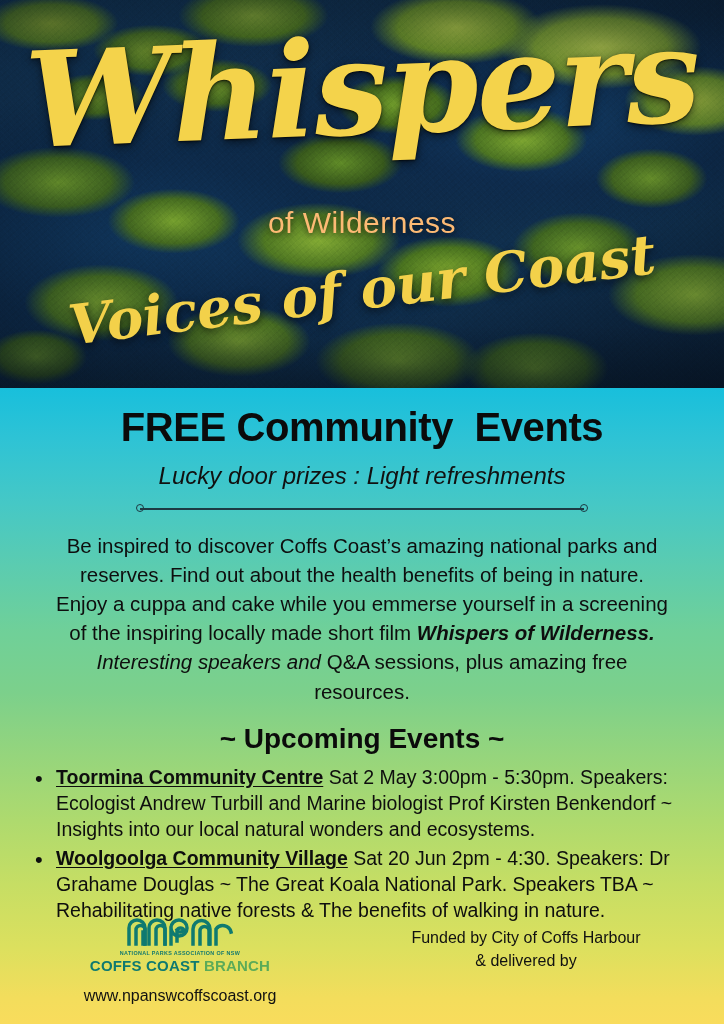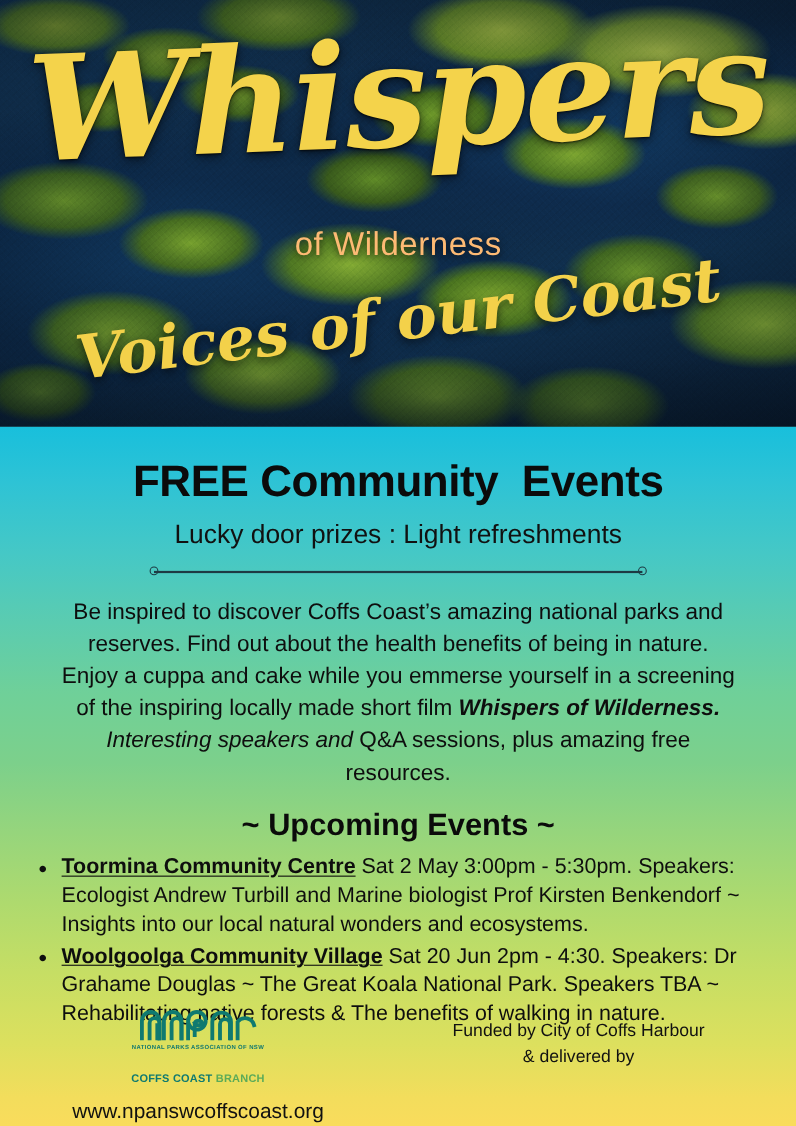--- a/index.html
+++ b/index.html
@@ -125,40 +125,41 @@
       #45C8C6 18%,
       #5BCCB0 28%,
       #6FD099 38%,
       #7CD08B 48%,
       #96D57C 58%,
       #AEDA6E 68%,
       #C6DE64 78%,
       #DCE05E 88%,
       #F3DD5C 96%,
       #F9DC5C 100%);
-    padding:12px 0;
+    padding:1px 0;
   }
 
   .h1 {
     margin-top:16px;
     text-align:center;
     font-family:"Liberation Sans", sans-serif;
     font-weight:700;
     font-size:40px;
     letter-spacing:-.4px;
     color:#0b0b0b;
     white-space:pre;
   }
   .h2 {
     margin-top:12px;
     text-align:center;
     font-family:"Liberation Sans", sans-serif;
     font-weight:400;
     font-size:24px;
     color:#111;
+    font-style:italic;
   }
   .divider {
     position:relative;
     width:452px;
     margin:14px auto 0 auto;
     height:9px;
   }
   .divider .line {
     position:absolute; left:4px; right:4px; top:4px;
     height:1.5px; background:#1d3a43;
@@ -234,31 +235,31 @@
   .logo svg { display:block; width:110px; height:40px; }
   .logo-line1 {
     margin-top:2px;
     font-family:"Liberation Sans", sans-serif;
     font-size:5.4px;
     letter-spacing:.35px;
     color:#12786f;
     font-weight:700;
   }
   .logo-line2 {
-    margin-top:20px;
-    font-family:"Liberation Sans", sans-serif;
-    font-size:10px;
+    margin-top:1px;
+    font-family:"Liberation Sans", sans-serif;
+    font-size:15px;
     letter-spacing:.2px;
   }
   .logo-line2 .bold { color:#0f7a70; font-weight:700; }
   .logo-line2 .light { color:#5cab58; font-weight:700; }
   .url {
     margin-top:13px;
     font-family:"Liberation Sans", sans-serif;
-    font-size:19px;
+    font-size:16px;
     color:#111;
   }
   .footer-right {
     position:absolute; right:18px; top:22px; width:360px;
     text-align:center;
     font-family:"Liberation Sans", sans-serif;
     font-size:16px;
     line-height:1.45;
     color:#111;
   }

